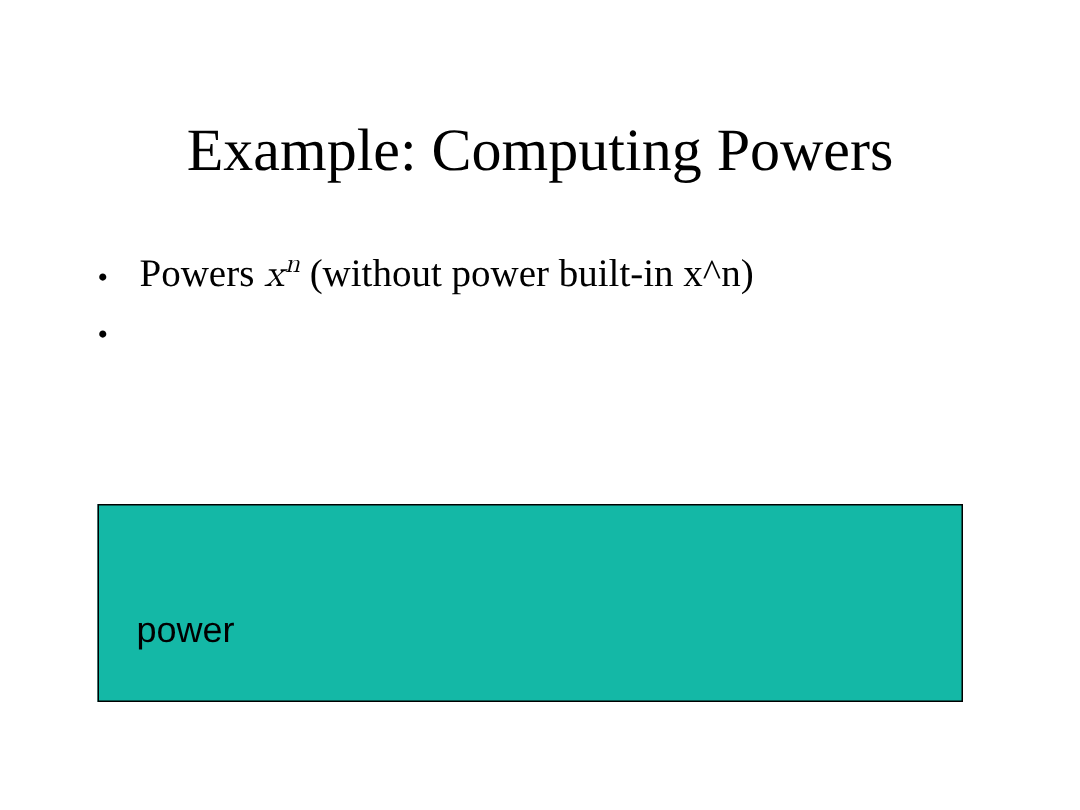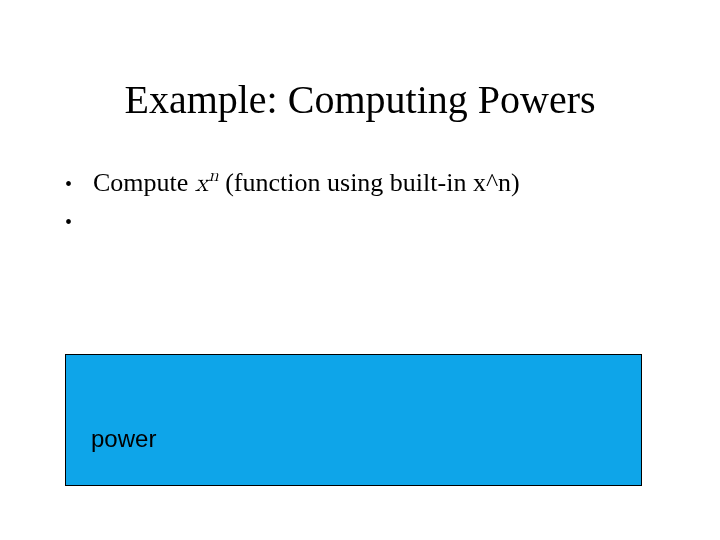--- a/index.html
+++ b/index.html
@@ -54,24 +54,24 @@
     font-style: italic;
   }
   .sup {
     font-size: 0.7em;
     vertical-align: super;
     font-style: italic;
   }
   .answer-box {
     position: absolute;
     left: 65px;
-    top: 306px;
+    top: 288px;
     width: 575px;
     height: 130px;
-    background: #0ea5e9;
+    background: #14b8a6;
     border: 1px solid #000;
   }
   .answer-text {
     position: absolute;
     left: 25px;
     top: 70px;
     font-family: Arial, Helvetica, sans-serif;
     font-size: 24px;
   }
 </style>
@@ -80,21 +80,21 @@
 
 <div class="slide">
 
   <div class="title">Example: Computing Powers</div>
 
   <div class="bullets">
 
     <div class="bullet-row">
       <div class="bullet-dot">•</div>
       <div class="bullet-text">
-        <span>Compute </span><span class="math">x</span><span class="math sup">n</span><span> (function using built-in x^n)</span>
+        <span>Powers </span><span class="math">x</span><span class="math sup">n</span><span> (without power built-in x^n)</span>
       </div>
     </div>
 
     <div class="bullet-row">
       <div class="bullet-dot">•</div>
     </div>
 
   </div>
 
   <div class="answer-box">

